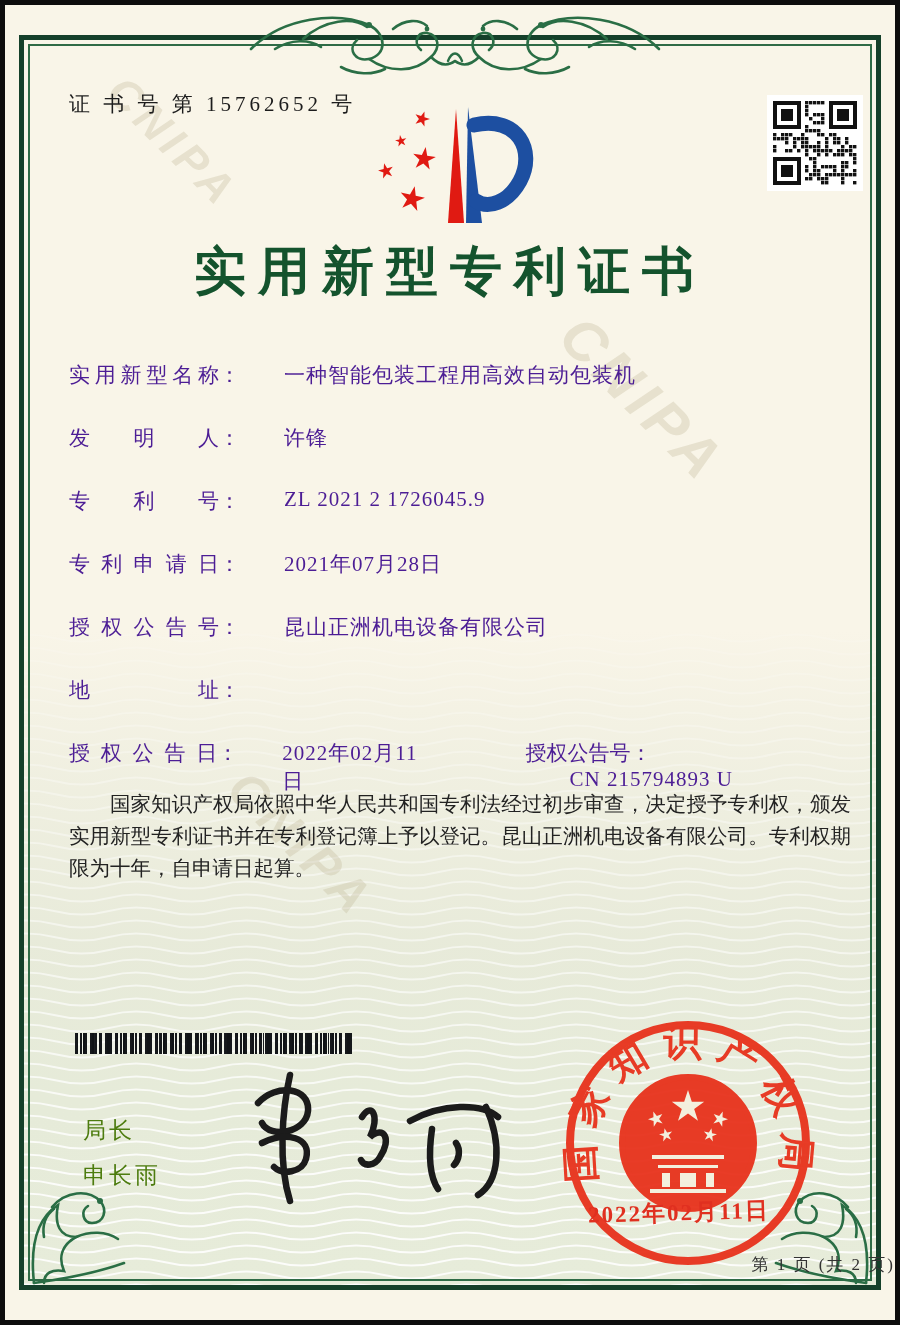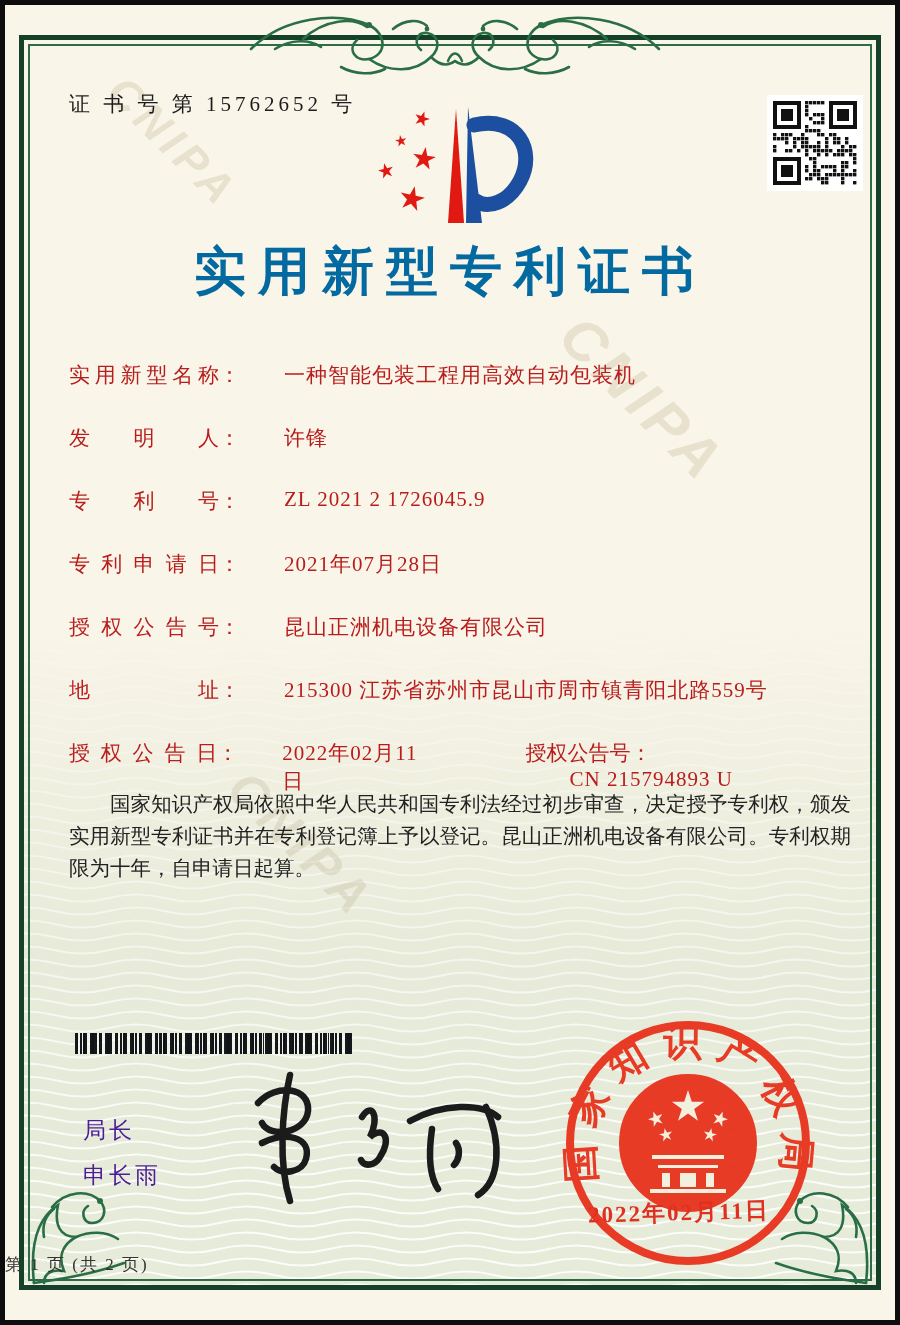--- a/index.html
+++ b/index.html
@@ -35,43 +35,43 @@
       font-weight:bold;font-style:italic;letter-spacing:6px;
       transform:rotate(45deg);white-space:nowrap;}
   .wm1{left:86px;top:112px;font-size:44px;}
   .wm2{left:535px;top:360px;font-size:58px;}
   .wm3{left:205px;top:810px;font-size:50px;}
   
   .cert-no{position:absolute;left:64px;top:85px;font-size:21px;color:#1c1c1c;letter-spacing:4px;}
   .qr{position:absolute;left:762px;top:90px;width:96px;height:96px;background:#ffffff;}
   .logo{position:absolute;left:355px;top:98px;width:200px;height:128px;}
   .title{position:absolute;left:0;top:232px;width:100%;text-align:center;
-         font-size:52px;font-weight:bold;color:#0369a1;letter-spacing:12px;}
-  .fields{position:absolute;left:64px;top:356px;width:786px;font-size:21px;color:#b91c1c;}
+         font-size:52px;font-weight:bold;color:#14532d;letter-spacing:12px;}
+  .fields{position:absolute;left:64px;top:356px;width:786px;font-size:21px;color:#4c1d95;}
   .field-row{height:63px;display:flex;align-items:flex-start;}
   .f-label{display:inline-block;width:150px;text-align:justify;text-align-last:justify;}
   .f-colon{display:inline-block;}
   .f-value{display:inline-block;letter-spacing:1px;margin-left:44px;}
   .grant-row{height:50px;display:flex;align-items:flex-start;}
   .grant-second{margin-left:88px;}
   .paragraphs{position:absolute;left:64px;top:783px;width:782px;
       font-size:20.5px;line-height:32px;color:#222;text-align:justify;}
   .paragraphs p{margin:0;text-indent:2em;}
   .barcode{position:absolute;left:70px;top:1028px;width:277px;height:21px;
     background-image:
       repeating-linear-gradient(90deg,#15181b 0 2px,rgba(0,0,0,0) 2px 5px),
       repeating-linear-gradient(90deg,#101316 0 3px,rgba(0,0,0,0) 3px 8px),
       repeating-linear-gradient(90deg,rgba(0,0,0,0) 0 6px,#1a1d20 6px 7px,rgba(0,0,0,0) 7px 13px);
     background-color:rgba(255,255,255,0.35);}
-  .officer{position:absolute;left:78px;top:1103px;font-size:23px;color:#4c1d95;letter-spacing:3px;line-height:45px;}
+  .officer{position:absolute;left:78px;top:1103px;font-size:23px;color:#4d7c0f;letter-spacing:3px;line-height:45px;}
   .signature{position:absolute;left:205px;top:1062px;width:310px;height:145px;}
   .seal{position:absolute;left:545px;top:1010px;width:276px;height:276px;opacity:0.95;}
   .seal-date{position:absolute;left:583px;top:1192px;width:200px;
      font-size:23px;color:#e03020;letter-spacing:2px;font-weight:bold;transform:rotate(-1.5deg);}
-  .footer{position:absolute;left:0;bottom:44px;width:100%;text-align:left;
+  .footer{position:absolute;left:0;bottom:44px;width:100%;text-align:right;
      font-size:17px;color:#333;letter-spacing:2px;}
 </style>
 </head>
 <body>
 
 <div class="paper">
 
   <div class="wave-zone">
     <svg id="wave-svg" width="872" height="670" xmlns="http://www.w3.org/2000/svg">
       <g id="wave-lines">
@@ -362,21 +362,20 @@
     </div>
     <div class="field-row">
       <span class="f-label">授权公告号</span>
         <span class="f-colon">：</span>
         <span class="f-value">昆山正洲机电设备有限公司</span>
     </div>
     <div class="field-row">
       <span class="f-label">地址</span>
         <span class="f-colon"></span>
         <span class="f-colon">：</span>
-        <span class="f-value">215300 江苏省苏州市昆山市周市镇青阳北路559号</span>
     </div>
     <div class="grant-row">
       <span class="f-label">授权公告日</span>
         <span class="f-colon">：</span>
         <span class="f-value">2022年02月11日</span>
       <span class="grant-second">
         <span>授权公告号</span><span class="f-colon">：</span><span class="f-value">CN 215794893 U</span>
       </span>
     </div>
   </div>

